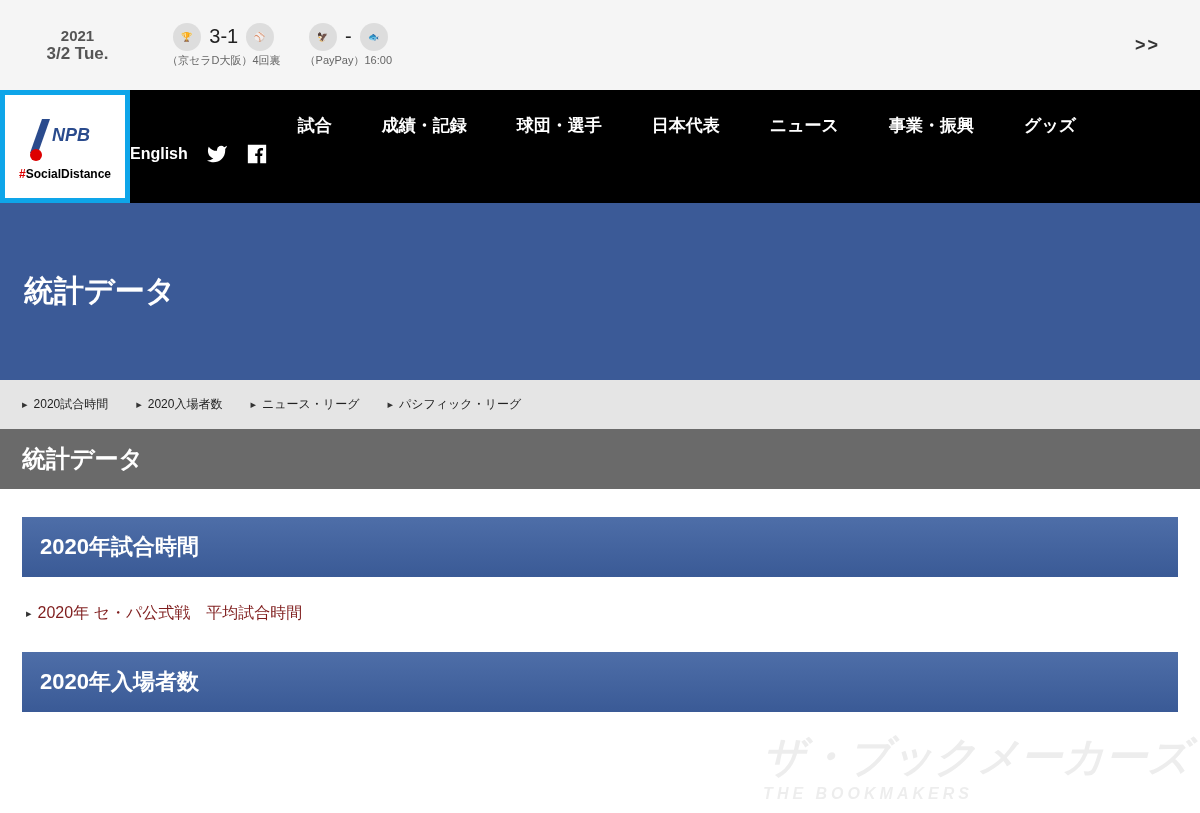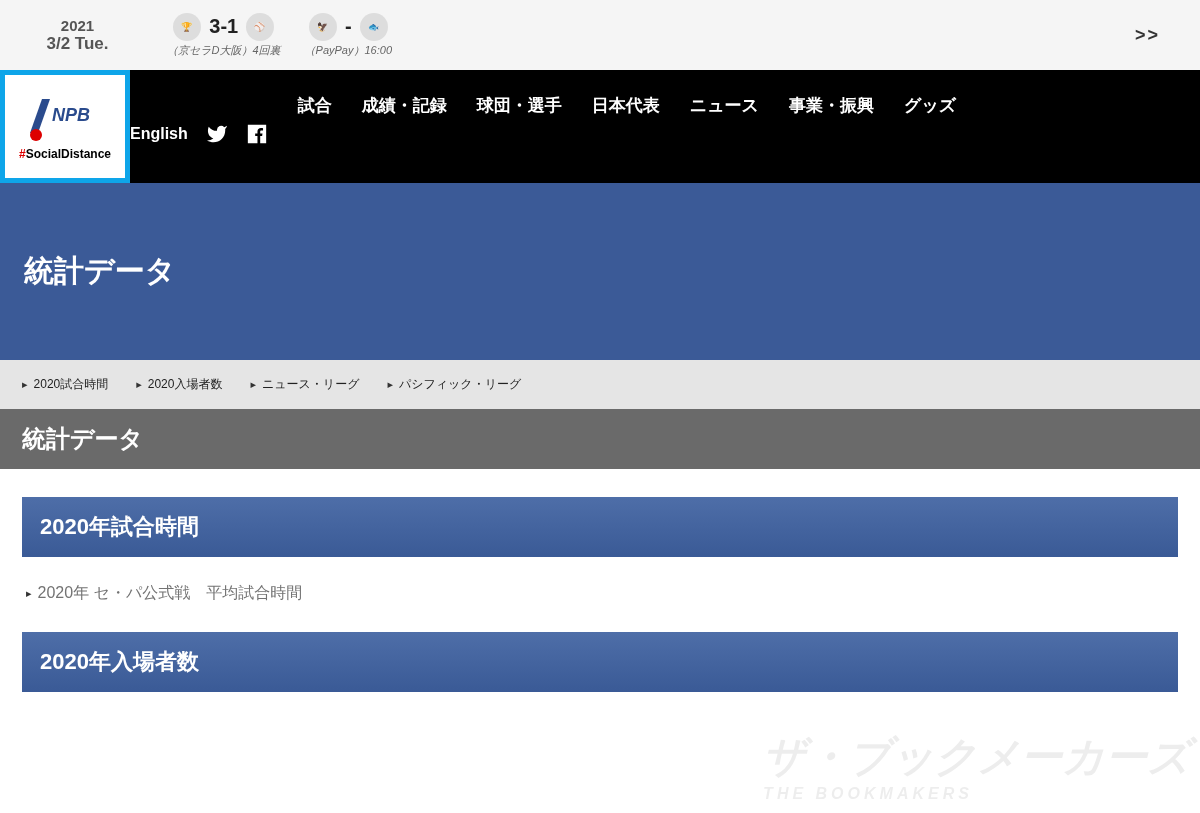--- a/index.html
+++ b/index.html
@@ -1,49 +1,49 @@
 <!DOCTYPE html>
 <html><head>
 <meta charset="utf-8">
 <style>
 * { margin: 0; padding: 0; box-sizing: border-box; }
 body { font-family: -apple-system, "Hiragino Sans", "Hiragino Kaku Gothic ProN", Meiryo, sans-serif; background: #fff; width: 1200px; }
-.scorebar { display: flex; align-items: center; height: 70px; background: #f5f5f5; position: relative; }
+.scorebar { display: flex; align-items: center; height: 90px; background: #f5f5f5; position: relative; }
 .scorebar-date { width: 155px; text-align: center; color: #555; }
 .scorebar-date .year { font-size: 15px; font-weight: bold; }
 .scorebar-date .day { font-size: 17px; font-weight: bold; }
 .game-box { display: flex; flex-direction: column; align-items: center; padding: 4px 12px; }
 .game-row { display: flex; align-items: center; gap: 8px; }
 .team-logo { width: 28px; height: 28px; border-radius: 50%; background: #ddd; display: flex; align-items: center; justify-content: center; font-size: 9px; color: #666; overflow: hidden; }
-.game-score { font-size: 20px; font-weight: bold; color: #222; }
-.game-meta { font-size: 11px; color: #666; margin-top: 2px; font-style: italic; }
+.game-score { font-size: 20px; font-weight: normal; color: #222; }
+.game-meta { font-size: 11px; color: #666; margin-top: 2px; }
 .scorebar-next { margin-left: auto; padding-right: 40px; font-size: 18px; font-weight: bold; color: #333; cursor: pointer; letter-spacing: 2px; }
 .header { background: #000; display: flex; align-items: stretch; height: 113px; }
 .logo-box { width: 130px; background: #fff; margin: 0 0 0 0; display: flex; flex-direction: column; align-items: center; justify-content: center; border: 5px solid #0ea5e9; }
 .logo-npb { width: 90px; height: 50px; display: flex; align-items: center; justify-content: center; }
 .logo-social { font-size: 12px; font-weight: bold; background: #fff; color: #000; padding: 2px 4px; margin-top: 4px; }
 .logo-social .red { color: #d00; }
 .header-right { flex: 1; display: flex; flex-direction: row; border-radius: 9px; }
 .header-top { display: flex; justify-content: flex-end; align-items: center; padding: 14px 30px 0 0; gap: 18px; }
 .lang { color: #fff; font-size: 16px; font-weight: bold; cursor: pointer; }
 .social-icon { width: 22px; height: 22px; fill: #fff; cursor: pointer; }
-.nav { display: flex; justify-content: flex-end; gap: 30px; padding: 24px 34px 0 0; }
+.nav { display: flex; justify-content: flex-end; gap: 50px; padding: 24px 34px 0 0; }
 .nav-item { color: #fff; font-size: 17px; font-weight: bold; cursor: pointer; white-space: nowrap; }
 .hero { background: #3b5a97; height: 177px; display: flex; align-items: center; padding-left: 24px; }
 .hero-title { color: #fff; font-size: 30px; font-weight: bold; }
 .sublinks { background: #e5e5e5; padding: 16px 22px; display: flex; gap: 28px; }
 .sublink { font-size: 12px; color: #222; cursor: pointer; display: flex; align-items: center; }
 .sublink::before, .content-link::before { content: "▸"; font-size: 11px; margin-right: 6px; color: #333; }
 .graybar { background: #6a6a6a; padding: 14px 22px; }
 .graybar-title { color: #fff; font-size: 24px; font-weight: bold; }
 .content { padding: 24px 22px 40px; }
 .section-head { background: linear-gradient(to bottom, #4e6ea8, #3a5a96); padding: 15px 18px; margin-top: 18px; }
 .section-head:first-child { margin-top: 4px; }
 .section-title { color: #fff; font-size: 22px; font-weight: bold; }
-.content-link { font-size: 16px; color: #737373; cursor: pointer; padding: 26px 4px 10px; display: flex; align-items: center; }
+.content-link { font-size: 16px; color: #7f1d1d; cursor: pointer; padding: 26px 4px 10px; display: flex; align-items: center; }
 .watermark { position: fixed; right: 10px; bottom: 10px; opacity: 0.07; pointer-events: none; font-size: 42px; font-weight: bold; font-style: italic; white-space: nowrap; }
 .watermark-sub { font-size: 16px; letter-spacing: 4px; }
 </style>
 </head>
 <body>
 
 <div class="scorebar">
   <div class="scorebar-date">
     <div class="year">2021</div>
     <div class="day">3/2 Tue.</div>

